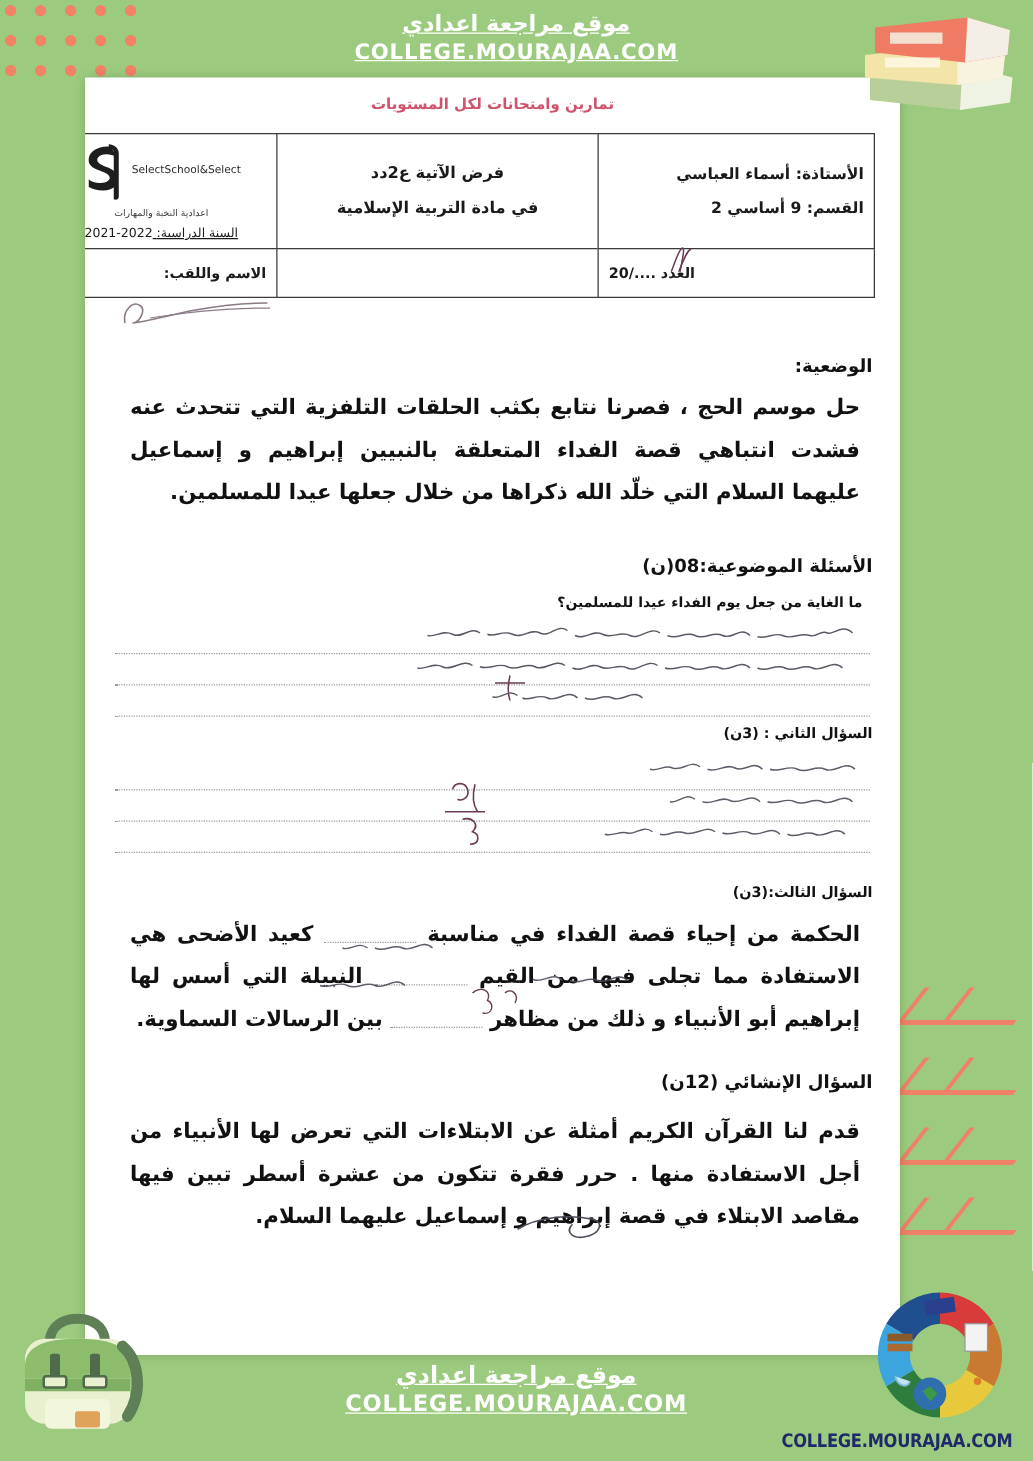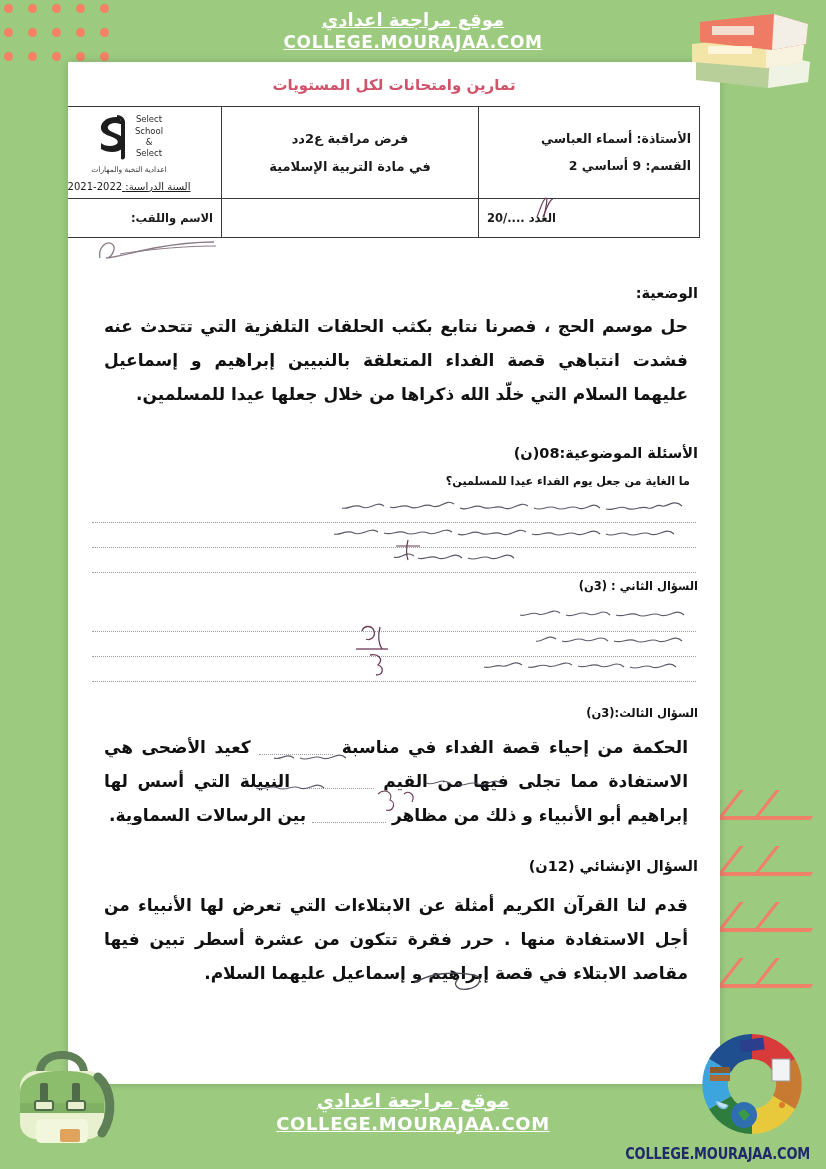--- a/index.html
+++ b/index.html
@@ -136,21 +136,21 @@
     height: 100%;
     padding: 0;
   }
 
   .doc-title {
     position: absolute;
     top: 14px;
     left: 0; right: 0;
     text-align: center;
     color: #d0536a;
-    font-size: 15px;
+    font-size: 12px;
     font-weight: bold;
     font-family: "DejaVu Sans", "Liberation Sans", sans-serif;
   }
 
   
   .hdr-table {
     position: absolute;
     top: 44px;
     right: 20px;
     width: 612px;
@@ -163,21 +163,21 @@
     padding: 6px 8px;
     font-size: 11.5px;
     color: #1a1a1a;
   }
   .cell-logo { width: 168px; text-align: center; }
   .cell-subject { width: 240px; text-align: center; }
   .cell-teacher { width: 204px; text-align: right; }
 
   .logo-box { display: flex; flex-direction: column; align-items: center; gap: 2px; }
   .logo-row { display: flex; align-items: center; gap: 6px; direction: ltr; }
-  .logo-words { display: flex; flex-direction: column; font-size: 8.5px; color: #2b2b2b; line-height: 1.35; text-align: center; direction: ltr; }
+  .logo-words { display: flex; flex-direction: row; font-size: 8.5px; color: #2b2b2b; line-height: 1.35; text-align: left; direction: ltr; }
   .logo-ar-sub { font-size: 7.5px; color: #3a3a3a; margin-top: 2px; letter-spacing: 0.2px; }
   .logo-year { font-size: 10px; color: #1a1a1a; text-decoration: underline; margin-top: 5px; white-space: nowrap; }
   .logo-year .yr { direction: ltr; display: inline-block; }
 
   .subject-line { font-size: 13px; font-weight: bold; line-height: 2.1; }
   .teacher-line { font-size: 12.5px; font-weight: bold; line-height: 2.1; }
   .bold-num { font-weight: bold; }
 
   .row-name td { height: 26px; font-size: 11.5px; font-weight: bold; }
   .name-cell { text-align: right; }
@@ -299,21 +299,21 @@
         <tbody>
             <tr>
           <td class="cell-teacher">
             <div class="teacher-line">الأستاذة: أسماء العباسي</div>
             <div class="teacher-line">
               <span>القسم: </span><span class="bold-num">9</span><span> أساسي 2</span>
             </div>
           </td>
           <td class="cell-subject">
             <div class="subject-line">
-              <span>فرض مراقبة ع</span><span class="bold-num">2</span><span>دد</span>
+              <span>فرض الآتية ع</span><span class="bold-num">2</span><span>دد</span>
             </div>
             <div class="subject-line">في مادة التربية الإسلامية</div>
           </td>
           <td class="cell-logo">
             <div class="logo-box">
               <div class="logo-row">
                 <svg width="34" height="48" viewBox="0 0 34 48" aria-hidden="true">
                   <path d="M24 4 C12 3 5 9 6 16 C7 22 17 23 21 26 C25 29 22 33 15 33 C11 33 8 32 6 30 L6 36 C9 38 13 39 17 39 C27 39 31 33 29 27 C27 21 17 20 14 17 C11 14 14 10 20 10 C23 10 26 11 28 12 Z" fill="#1d1d1d"></path>
                   <path d="M22 2 C26 2 30 5 30 9 L30 44 C30 46 28 47 26 46 L26 9 C26 6 24 5 22 5 Z" fill="#1d1d1d"></path>
                 </svg>

